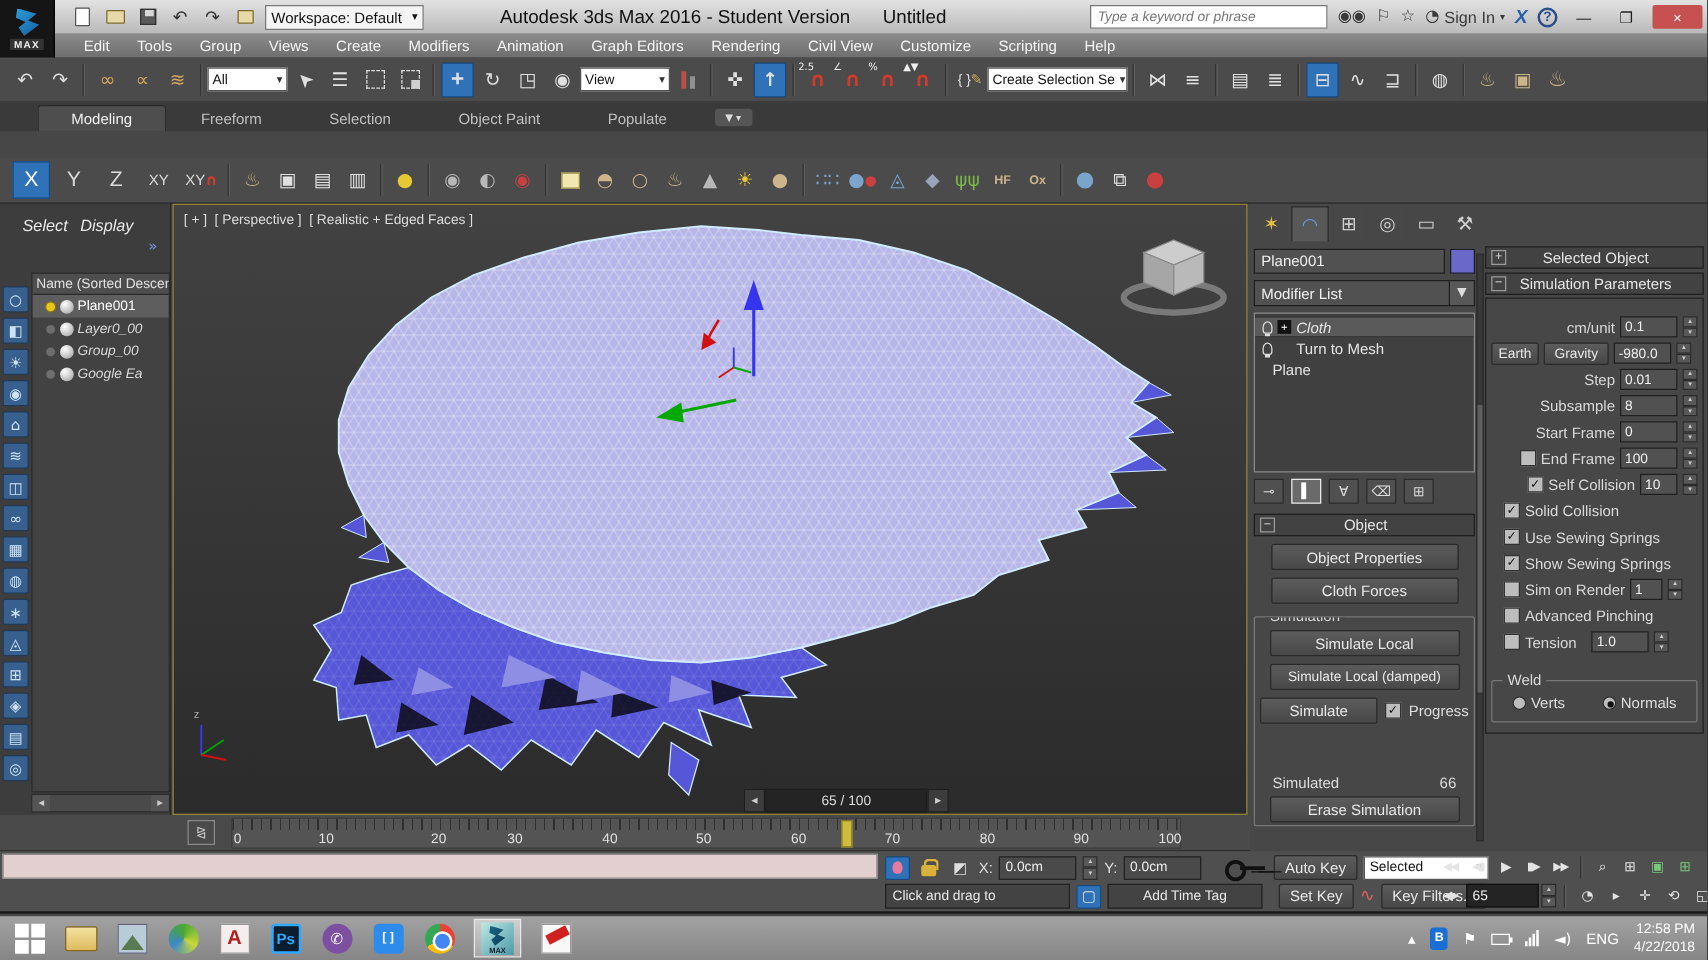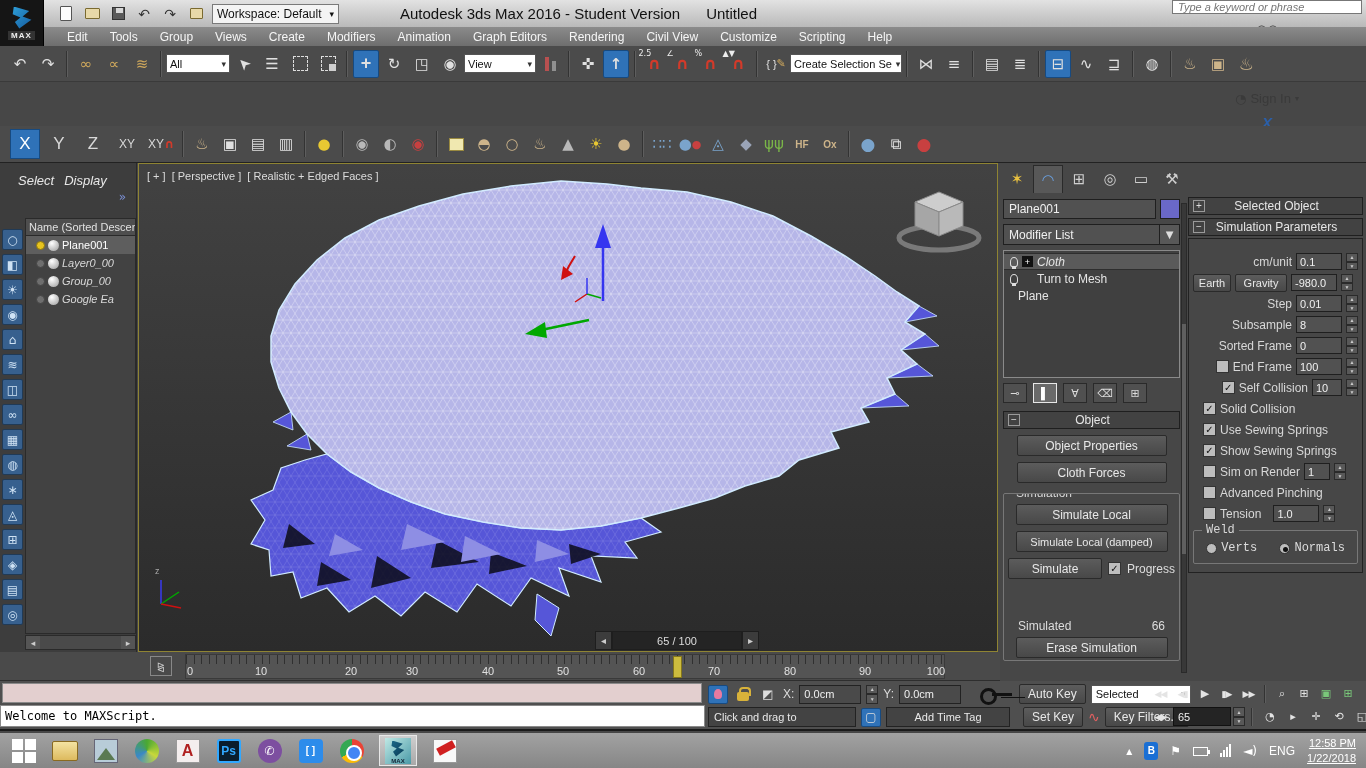--- a/index.html
+++ b/index.html
@@ -19,21 +19,21 @@
 .qat{display:flex;align-items:center;gap:6px;margin-left:56px;}
 .qbtn{width:20px;height:20px;display:flex;align-items:center;justify-content:center;color:#333;font-size:14px;}
 .page-ic{width:12px;height:15px;background:#fdfdfd;border:1px solid #555;border-radius:1px;}
 .folder-ic{width:15px;height:11px;background:#e8d9a8;border:1px solid #7a6a30;border-radius:1px;}
 .save-ic{width:13px;height:13px;background:#5a5a5a;border:1px solid #333;position:relative;}
 .save-ic:after{content:"";position:absolute;left:3px;top:0;width:7px;height:5px;background:#d8d8d8;}
 .wsdd{display:flex;align-items:center;height:20px;background:#f4f4f4;border:1px solid #7a7a7a;
   color:#111;padding:0 4px;gap:8px;font-size:12px;}
 #title-text{position:absolute;left:400px;top:0;height:27px;display:flex;align-items:center;gap:26px;
   color:#111;font-size:15px;}
-.tb-right{position:absolute;right:0;top:0;height:27px;display:flex;align-items:center;gap:8px;padding-right:4px;flex-direction:column;}
+.tb-right{position:absolute;right:0;top:0;height:27px;display:flex;align-items:center;gap:8px;padding-right:4px;}
 .searchbox{width:190px;height:19px;background:#fff;border:1px solid #777;color:#666;
   font-style:italic;font-size:11px;padding:0 5px;font-family:"Liberation Sans",sans-serif;}
 .tbic{color:#3a3a3a;font-size:13px;display:flex;align-items:center;gap:4px;}
 .xchg{color:#2b5fa8;font-weight:bold;font-style:italic;font-size:15px;}
 .helpq{width:16px;height:16px;border:2px solid #2b4f8a;border-radius:50%;color:#2b4f8a;
   font-weight:bold;font-size:11px;display:flex;align-items:center;justify-content:center;}
 .winbtn{width:26px;height:19px;display:flex;align-items:center;justify-content:center;color:#222;font-size:12px;}
 .winbtn.close{width:40px;background:#c75050;color:#fff;border-radius:2px;}
 
 
@@ -213,21 +213,21 @@
 .tk-max:before{content:"";position:absolute;left:5px;top:3px;width:15px;height:16px;background:linear-gradient(135deg,#1a6a8a,#0a3a55);clip-path:polygon(15% 0,85% 20%,55% 45%,95% 60%,40% 100%,20% 70%,45% 50%,10% 35%);}
 .tk-sk{width:24px;height:24px;background:#f8f8f8;border:1px solid #999;position:relative;overflow:hidden;}
 .tk-sk:after{content:"";position:absolute;left:3px;top:4px;width:18px;height:8px;background:#d02020;transform:rotate(-28deg);}
 #tray{margin-left:auto;display:flex;align-items:center;gap:12px;padding-right:10px;color:#fff;}
 .trayic{color:#fff;font-size:12px;display:flex;align-items:center;justify-content:center;}
 .bt{width:14px;height:18px;background:#1a6fd4;border-radius:3px;color:#fff;font-size:10px;font-weight:bold;display:flex;align-items:center;justify-content:center;}
 .batt{width:15px;height:9px;border:1px solid #fff;position:relative;margin-top:2px;}
 .batt:after{content:"";position:absolute;right:-3px;top:2px;width:2px;height:4px;background:#fff;}
 .sig{display:flex;align-items:flex-end;gap:1px;}
 .sig i{width:2px;background:#fff;}
-#clock{text-align:right;font-size:11px;line-height:1.3;color:#fff;text-decoration:underline;}
+#clock{text-align:right;font-size:11px;line-height:1.3;color:#fff;}
 </style>
 </head>
 <body>
 
 <div id="app">
 
   <div id="titlebar">
     <div id="max-logo">
       <div class="swirl"></div>
       <div class="mx">MAX</div>
@@ -361,20 +361,28 @@
     <div class="tbtn g">∿</div>
     <div class="tbtn g">⊒</div>
     <div class="sep"></div>
     <div class="tbtn g">◍</div>
     <div class="sep"></div>
     <div class="tbtn g c-tan">♨</div>
     <div class="tbtn g c-tan">▣</div>
     <div class="tbtn g c-tan" style="font-size:17px">♨</div>
   </div>
 
+  <div id="ribbon">
+    <span class="rtab active">Modeling</span>
+    <span class="rtab">Freeform</span>
+    <span class="rtab">Selection</span>
+    <span class="rtab">Object Paint</span>
+    <span class="rtab">Populate</span>
+    <span class="rchev g">▼ ▾</span>
+  </div>
 
   <div id="toolbar2">
     <div class="axbtn active">X</div>
     <div class="axbtn">Y</div>
     <div class="axbtn">Z</div>
     <div class="axbtn">
         <small>XY</small>
       </div>
     <div class="axbtn">
         <small>XY</small>
@@ -659,21 +667,21 @@
         </div>
         <div class="prow">
           <span>Subsample</span>
           <div class="pfield">8</div>
           <div class="spin">
               <b>▲</b>
               <b>▼</b>
             </div>
         </div>
         <div class="prow">
-          <span>Sorted Frame</span>
+          <span>Start Frame</span>
           <div class="pfield">0</div>
           <div class="spin">
               <b>▲</b>
               <b>▼</b>
             </div>
         </div>
         <div class="prow">
           <span class="chk"></span>
           <span>End Frame</span>
           <div class="pfield">100</div>
@@ -718,21 +726,21 @@
         </div>
         <div class="prow" style="justify-content:flex-start;padding-left:12px;">
           <span class="chk"></span>
           <span>Tension</span>
           <div class="pfield" style="width:46px;margin-left:8px">1.0</div>
           <div class="spin">
               <b>▲</b>
               <b>▼</b>
             </div>
         </div>
-        <div class="grp" style="margin:6px 2px 2px;padding-bottom:8px;font-family:Liberation Mono, monospace;">
+        <div class="grp" style="margin:20px 2px 2px;padding-bottom:8px;">
           <span class="legend">Weld</span>
           <div class="simrow" style="justify-content:space-around;">
             <span style="display:flex;align-items:center;gap:4px;">
               <span class="radio"></span>
               <span>Verts</span>
             </span>
             <span style="display:flex;align-items:center;gap:4px;">
               <span class="radio on"></span>
               <span>Normals</span>
             </span>
@@ -756,23 +764,20 @@
       <span class="num" style="left:528px">70</span>
       <span class="num" style="left:604px">80</span>
       <span class="num" style="left:679px">90</span>
       <span class="num" style="left:750px">100</span>
       <div id="playhead"></div>
     </div>
   </div>
 
   <div id="statusbar">
     <div class="ms-pink"></div>
-    <div class="ms-white">
-      <span>Welcome to MAXScript.</span>
-    </div>
 
     <div class="st" style="left:708px;top:3px;">
       <span class="sticon blue">
           <span style="width:8px;height:10px;border-radius:50% 50% 40% 40%;background:#e87aa0;display:inline-block"></span>
         </span>
       <span class="sticon">
           <span class="lockic"></span>
         </span>
       <span class="sticon g">◩</span>
       <span>X:</span>
@@ -880,18 +885,18 @@
       <span class="sig">
           <i style="height:4px"></i>
           <i style="height:7px"></i>
           <i style="height:10px"></i>
           <i style="height:13px"></i>
         </span>
       <span class="trayic g">◄)</span>
       <span>ENG</span>
       <div id="clock">
         <div>12:58 PM</div>
-        <div>1/22/2018</div>
+        <div>4/22/2018</div>
       </div>
     </div>
   </div>
 
 </div>
 
 </body></html>

